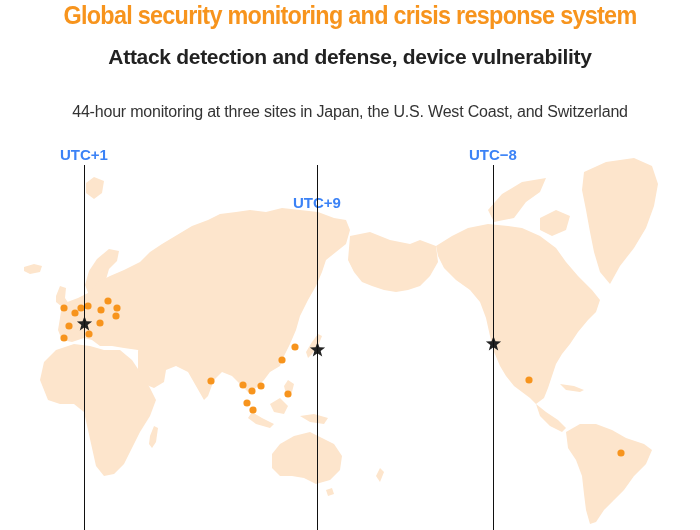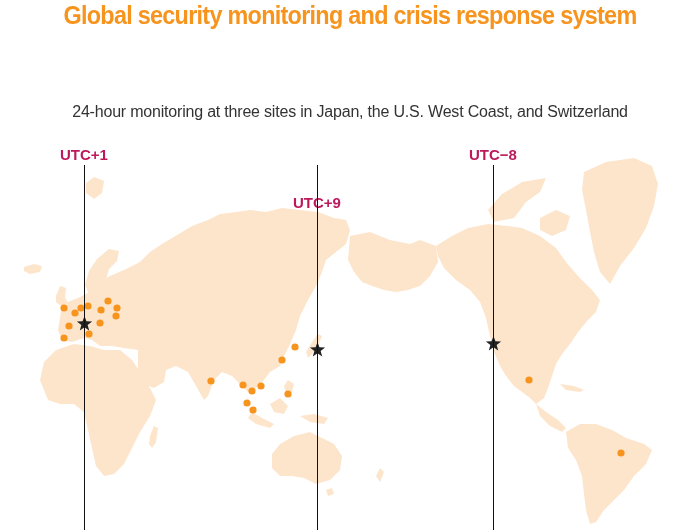--- a/index.html
+++ b/index.html
@@ -14,32 +14,33 @@
     position: absolute; left: 0; top: 44px; width: 700px; text-align: center;
     font-size: 21px; font-weight: bold; color: #222; line-height: 25px;
     letter-spacing: -0.3px;
   }
   .caption {
     position: absolute; left: 0; top: 103px; width: 700px; text-align: center;
     font-size: 16px; color: #333; letter-spacing: -0.2px;
   }
   .map { position: absolute; left: 0; top: 130px; width: 700px; height: 400px; }
   .tz-label {
-    position: absolute; top: 146px; font-size: 15px; font-weight: bold; color: #be185d;
+    position: absolute; top: 146px; font-size: 15px; font-weight: bold; color: #3b82f6;
     transform: translateX(-50%); white-space: nowrap;
   }
   .tz-line { position: absolute; top: 165px; width: 1px; height: 365px; background: #111; }
 </style>
 </head>
 <body>
 
 <div class="title" style="color:#f7941d">Global security monitoring and crisis response system</div>
 <div class="subtitle">
+  <div>Attack detection and defense, device vulnerability</div>
 </div>
-<div class="caption">24-hour monitoring at three sites in Japan, the U.S. West Coast, and Switzerland</div>
+<div class="caption">44-hour monitoring at three sites in Japan, the U.S. West Coast, and Switzerland</div>
 
 <svg class="map" viewBox="0 130 700 400" xmlns="http://www.w3.org/2000/svg">
   <g fill="#fde5cc">
 
     <path d="M24,267 l10,-3 l8,2 l-2,6 l-10,2 l-6,-3z"></path>
 
     <path d="M85,285 l4,-14 l8,-12 l12,-10 l10,2 l-2,10 l-8,8 l-4,14 l-6,8 l-4,6 l-6,-2z"></path>
 
     <path d="M56,296 l4,-10 l6,2 l-1,10 l4,6 l-8,2 l-5,-4z"></path>
 

